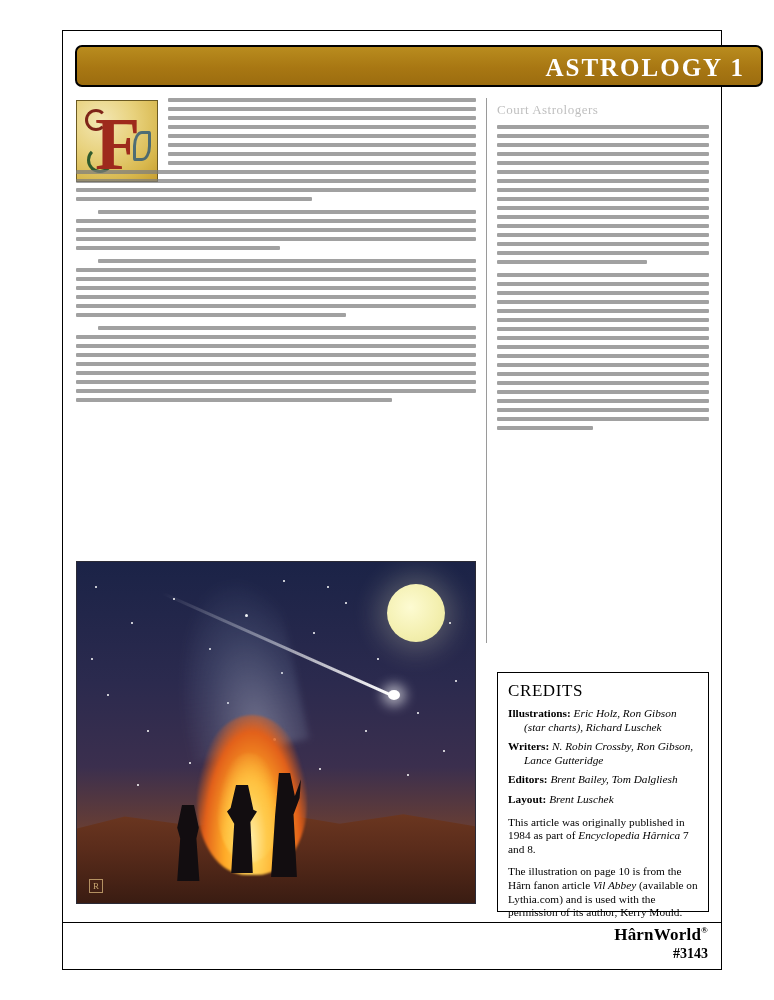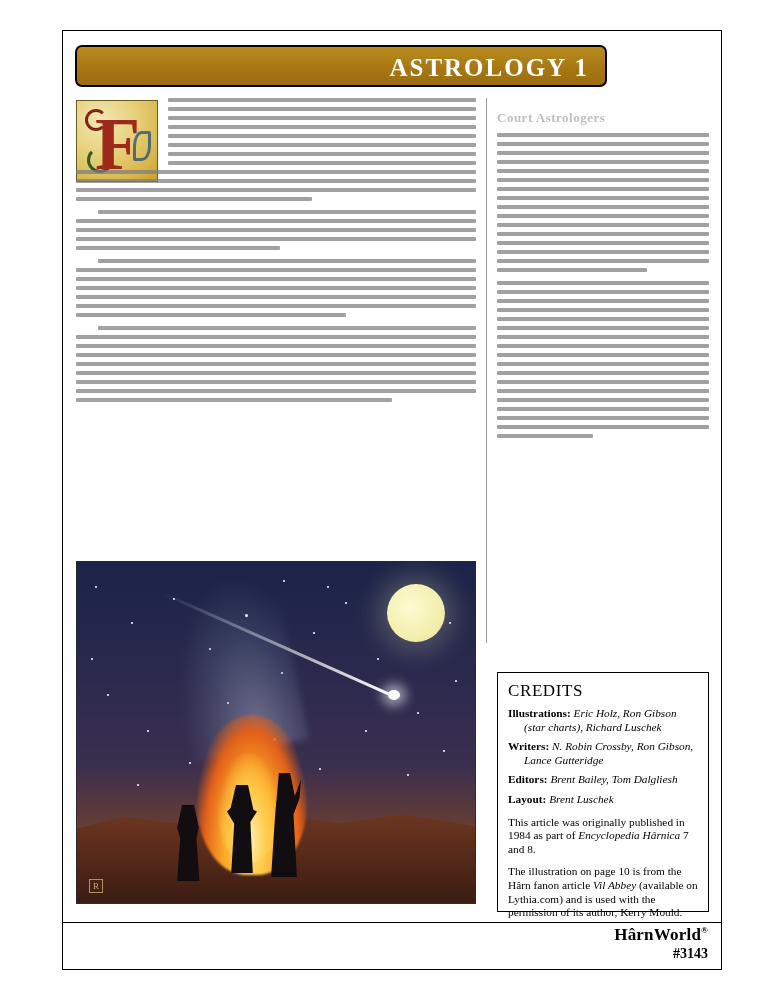--- a/index.html
+++ b/index.html
@@ -25,21 +25,21 @@
     left: 62px; top: 30px;
     width: 660px; height: 940px;
     border: 1px solid #000;
     background: #fff;
   }
 
   
   .header-bar {
     position: absolute;
     left: 75px; top: 45px;
-    width: 532px; height: 42px;
+    width: 688px; height: 42px;
     background: #a97c16;
     background: linear-gradient(180deg,#b98c1e 0%, #a87713 55%, #9c6d0f 100%);
     border: 2px solid #000;
     border-radius: 7px;
   }
   .header-title {
     position: absolute;
     right: 16px; top: 7px;
     font-family: "Liberation Serif", serif;
     font-size: 25px;
@@ -115,24 +115,24 @@
   .body-para .ln {
     height: 4px;
     background: #7d7d7d;
     margin-bottom: 5px;
     border-radius: 1px;
     opacity: .72;
   }
 
   .sub-head {
     font-size: 13px;
-    font-weight: bold;
+    font-weight: normal;
     color: #8a8a8a;
     letter-spacing: .5px;
-    margin: 12px 0 7px 0;
+    margin: 4px 0 7px 0;
     opacity: .55;
   }
 
   
   .illus {
     position: absolute;
     left: 76px; top: 561px;
     width: 400px; height: 343px;
     background: #17182c;
     border: 1px solid #2a2a36;

